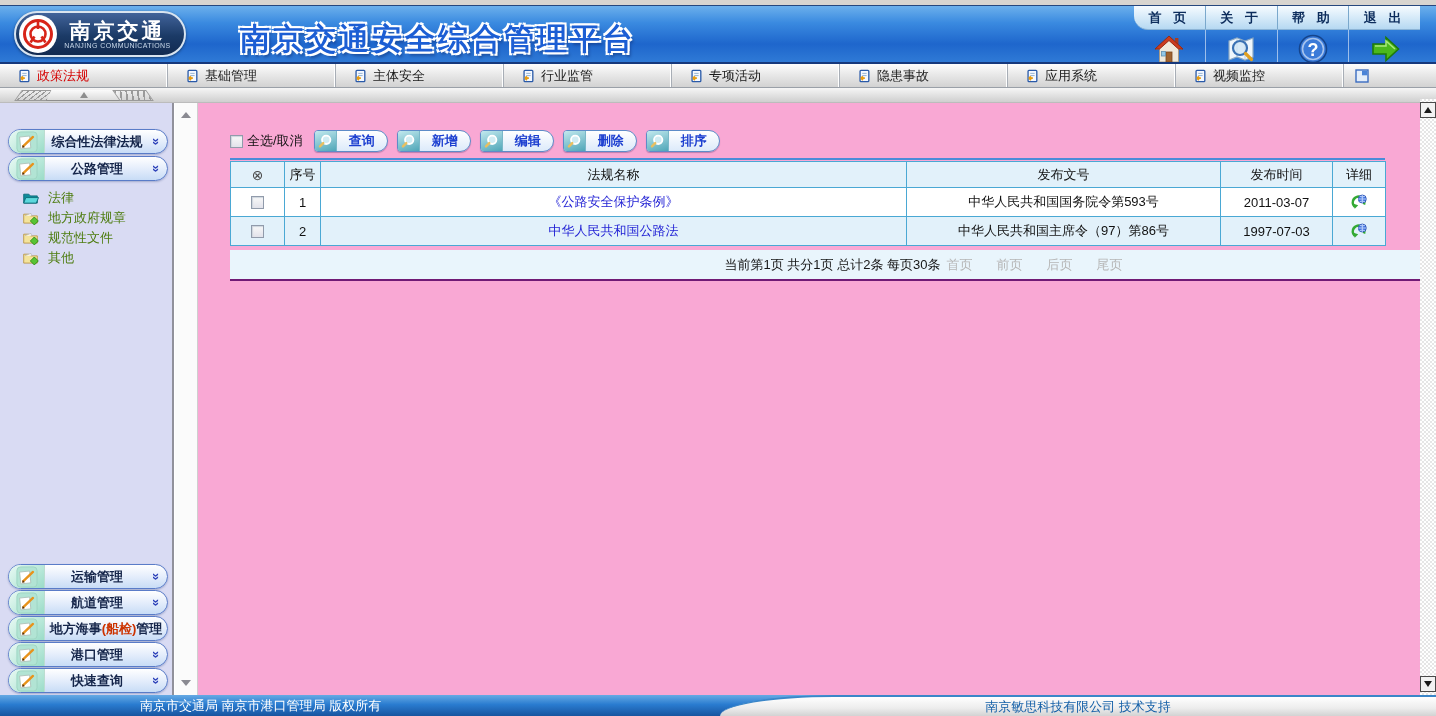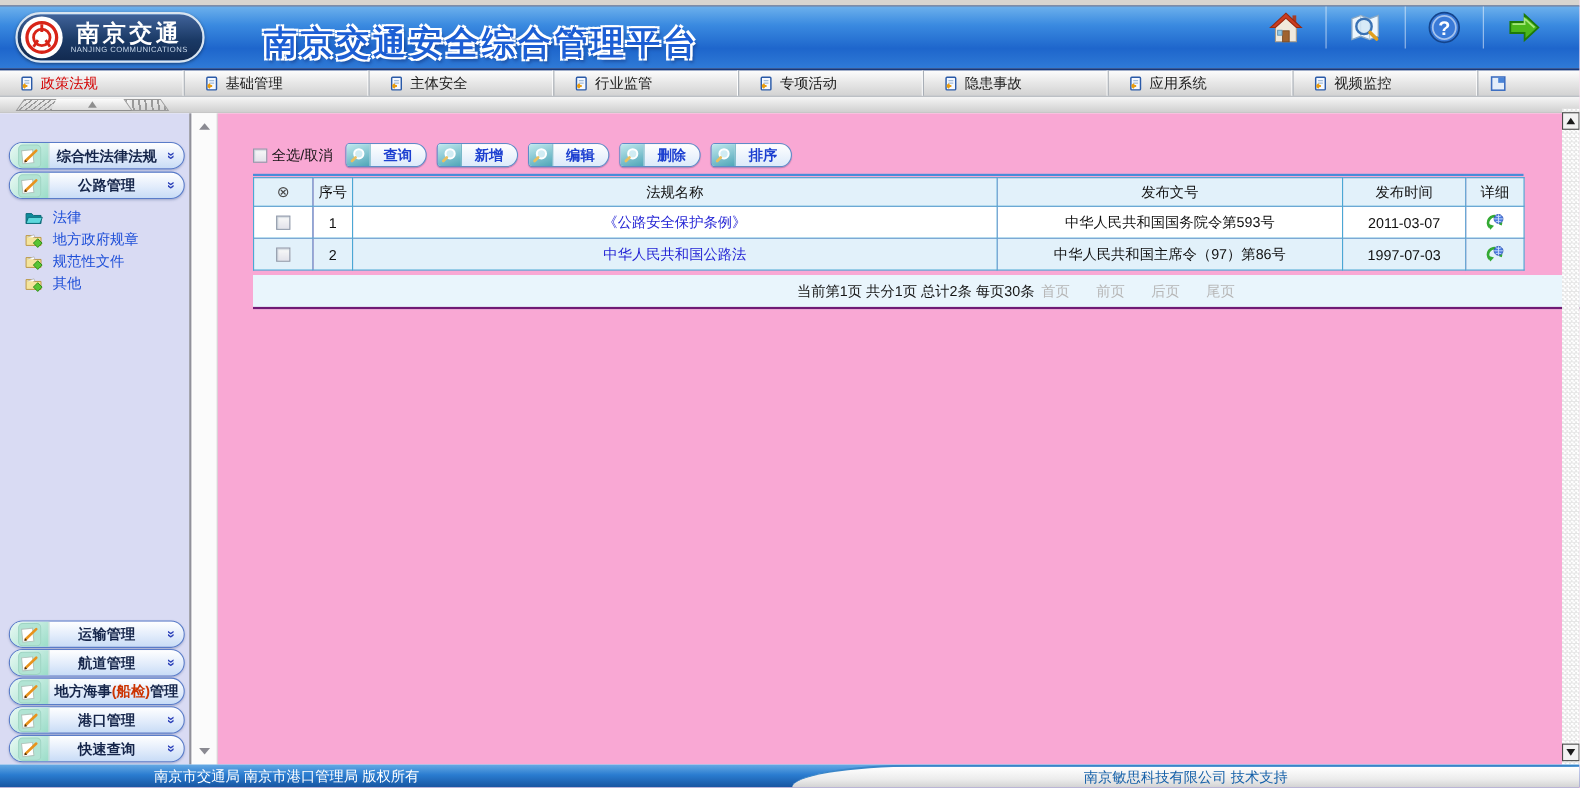--- a/index.html
+++ b/index.html
@@ -72,21 +72,21 @@
     background:linear-gradient(180deg,#ffffff 0%,#e2ecfb 55%,#c8dcf6 100%); display:flex; align-items:center;
     overflow:hidden; box-shadow:0 1px 2px rgba(40,60,120,.3); cursor:pointer; }
   .group-icon { width:36px; align-self:stretch; flex:none; background:linear-gradient(135deg,#eafaf4,#9adcc8);
     border-right:1px solid #bcdcd0; display:flex; align-items:center; justify-content:center; }
   .group-label { flex:1; text-align:center; font-size:13px; font-weight:bold; color:#15254a; white-space:nowrap; }
   .group-label .red-part { color:#cc3300; }
   .chev { width:15px; flex:none; color:#2a3fb8; font-weight:bold; transform:rotate(90deg); font-size:13px;
     margin-right:3px; text-align:center; }
   .sub-list { margin:6px 0 0 0; }
   .sub-item { display:flex; align-items:center; gap:9px; padding-left:22px; height:20px; font-size:13px;
-    color:#1d4ed8; cursor:pointer; white-space:nowrap; }
+    color:#4d7c0f; cursor:pointer; white-space:nowrap; }
   .side-spacer { flex:1; }
   .side-bottom { padding-bottom:1px; }
 
   
   .side-scroll { position:absolute; left:172px; top:0; width:26px; height:100%; background:#fbfbfb;
     border-left:2px solid #91919b; box-shadow:inset 1px 0 0 #ffffff; border-right:1px solid #cfcfcf; cursor:pointer; }
   .tri { position:absolute; left:50%; transform:translateX(-50%); width:0; height:0;
     border-left:5px solid transparent; border-right:5px solid transparent; }
   .tri.up { top:9px; border-bottom:6px solid #8a8a92; }
   .tri.down { bottom:9px; border-top:6px solid #8a8a92; }
@@ -240,20 +240,26 @@
           </svg>
       </div>
       <div class="logo-texts">
         <div class="logo-title">南京交通</div>
         <div class="logo-sub">NANJING COMMUNICATIONS</div>
       </div>
     </div>
     <div class="platform-title">南京交通安全综合管理平台</div>
 
     <div class="quick-panel">
+      <div class="quick-labels">
+        <div class="quick-label">首 页</div>
+        <div class="quick-label">关 于</div>
+        <div class="quick-label">帮 助</div>
+        <div class="quick-label">退 出</div>
+      </div>
       <div class="quick-icons">
         <div class="quick-icon-cell">
           <svg class="i32">
               <use href="#sym-home"></use>
             </svg>
         </div>
         <div class="quick-icon-cell">
           <svg class="i32">
               <use href="#sym-map"></use>
             </svg>

